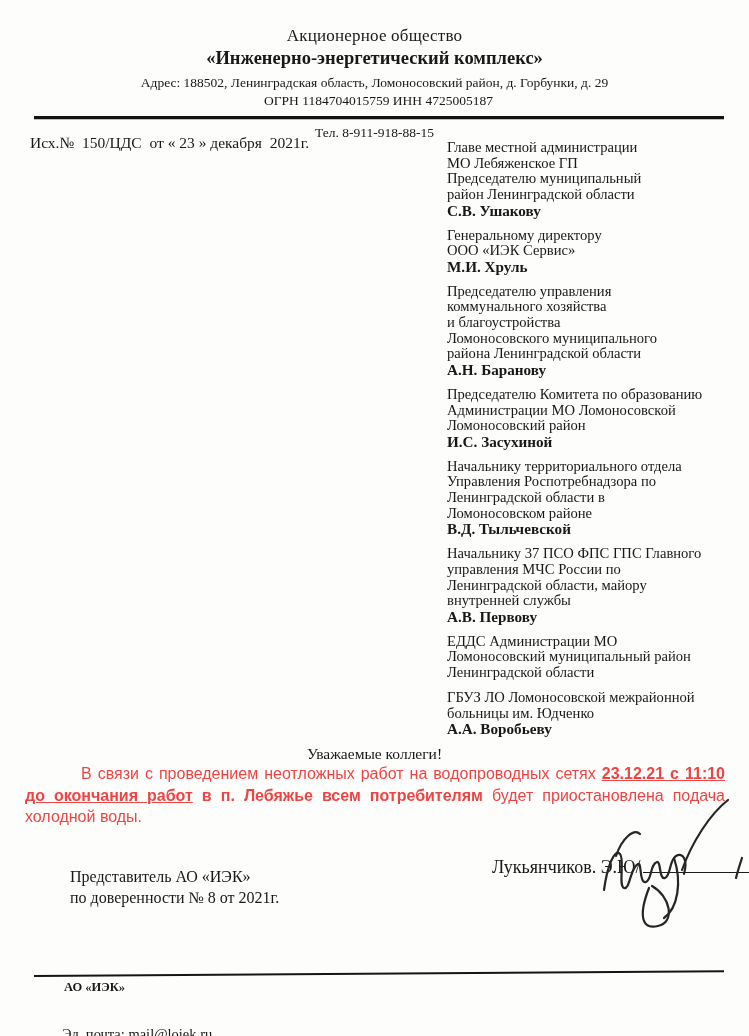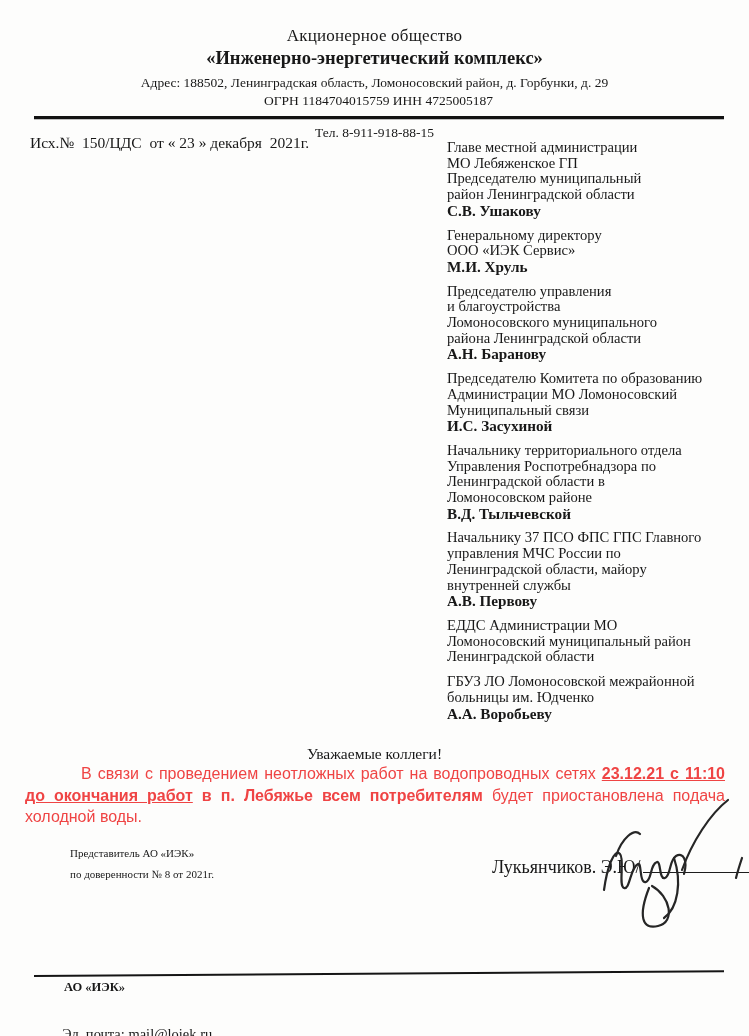--- a/index.html
+++ b/index.html
@@ -48,22 +48,22 @@
     font-family:"Liberation Sans", sans-serif;
     font-size:16px; line-height:21.6px;
     text-align:justify; text-indent:56px;
     color:#ef4444;
   }
   .seg-bu { font-weight:bold; text-decoration:underline; }
   .seg-b  { font-weight:bold; }
 
   
   .sig-left {
-    position:absolute; top:843px; left:70px;
-    font-size:11px; line-height:20.5px;font-family:Liberation Serif, serif;
+    position:absolute; top:867px; left:70px;
+    font-size:16px; line-height:20.5px;font-family:Liberation Serif, serif;
   }
   .sig-right {
     position:absolute; top:857px; left:492px;
     font-size:18px; white-space:nowrap;
   }
   .sig-blank {
     display:inline-block; width:108px; height:15px;
     border-bottom:1.6px solid #1d1d1d; margin:0 2px;
     vertical-align:baseline;
   }
@@ -107,29 +107,30 @@
         <div class="r-line">район Ленинградской области</div>
         <div class="r-line r-name">С.В. Ушакову</div>
       </div>
       <div class="recipient">
         <div class="r-line">Генеральному директору</div>
         <div class="r-line">ООО «ИЭК Сервис»</div>
         <div class="r-line r-name">М.И. Хруль</div>
       </div>
       <div class="recipient">
         <div class="r-line">Председателю управления</div>
+        <div class="r-line">коммунального хозяйства</div>
         <div class="r-line">и благоустройства</div>
         <div class="r-line">Ломоносовского муниципального</div>
         <div class="r-line">района Ленинградской области</div>
         <div class="r-line r-name">А.Н. Баранову</div>
       </div>
       <div class="recipient">
         <div class="r-line">Председателю Комитета по образованию</div>
-        <div class="r-line">Администрации МО Ломоносовский</div>
-        <div class="r-line">Муниципальный связи</div>
+        <div class="r-line">Администрации МО Ломоносовской</div>
+        <div class="r-line">Ломоносовский район</div>
         <div class="r-line r-name">И.С. Засухиной</div>
       </div>
       <div class="recipient">
         <div class="r-line">Начальнику территориального отдела</div>
         <div class="r-line">Управления Роспотребнадзора по</div>
         <div class="r-line">Ленинградской области в</div>
         <div class="r-line">Ломоносовском районе</div>
         <div class="r-line r-name">В.Д. Тыльчевской</div>
       </div>
       <div class="recipient">

